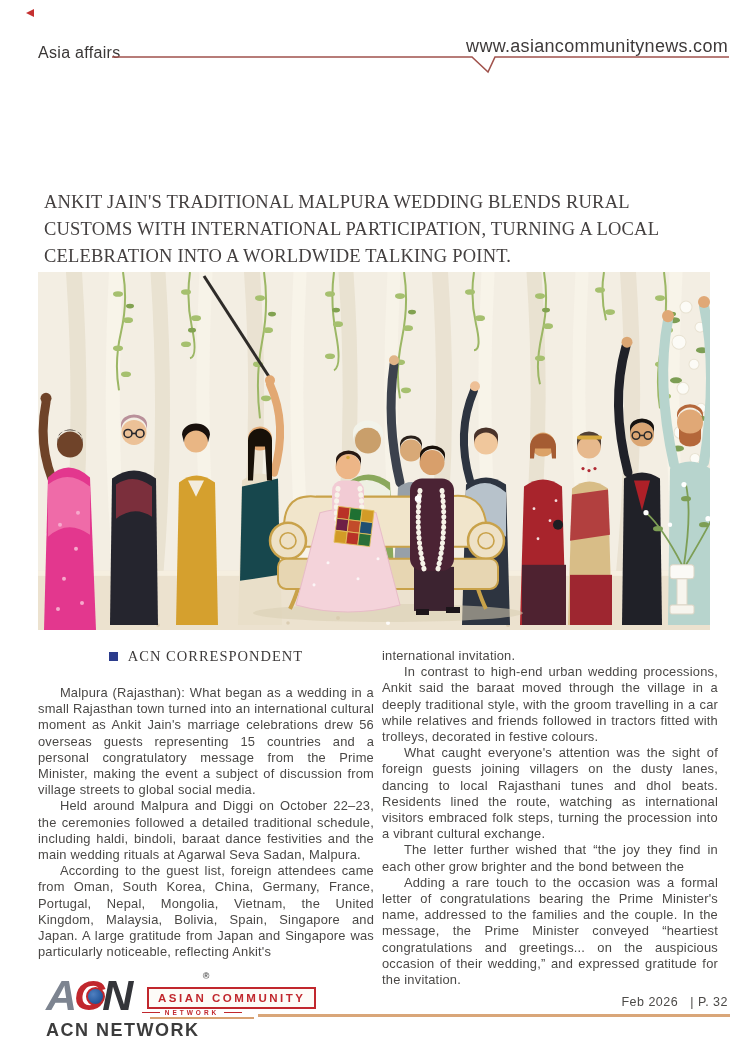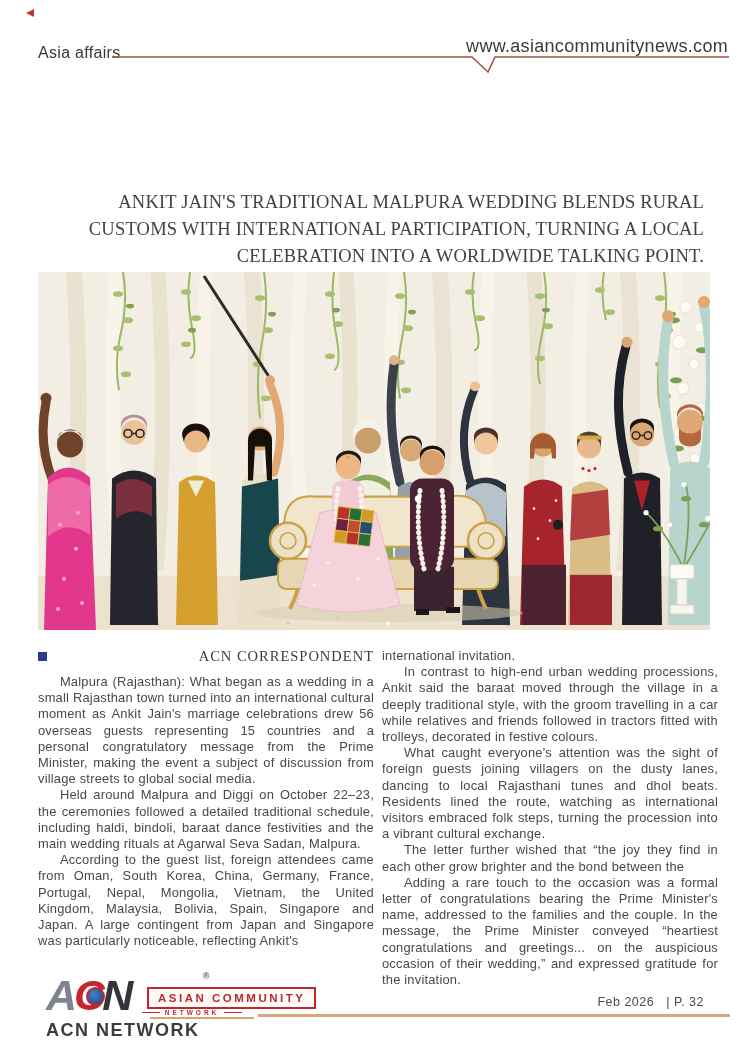--- a/index.html
+++ b/index.html
@@ -9,33 +9,33 @@
   
   .corner-mark{position:absolute;left:25px;top:8px;width:10px;height:10px;}
   .section-label{position:absolute;left:38px;top:44px;font-size:16px;color:#3a3736;letter-spacing:.3px;}
   .header-rule{position:absolute;left:0;top:0;width:748px;height:80px;pointer-events:none;}
   .website{position:absolute;right:20px;top:36px;font-size:18px;color:#3e3a3a;letter-spacing:.3px;}
 
   
   .headline{position:absolute;left:0;top:64px;width:748px;text-align:center;
             font-family:"DejaVu Serif",serif;font-weight:bold;font-size:35px;line-height:38px;
             color:#242021;letter-spacing:-.5px;}
-  .subheadline{position:absolute;left:44px;top:189px;width:660px;text-align:right;
+  .subheadline{position:absolute;left:44px;top:189px;width:660px;text-align:left;
                font-family:"Liberation Serif",serif;font-size:18.5px;line-height:27px;
                color:#444040;letter-spacing:.2px;}
 
   
   .photo{position:absolute;left:38px;top:272px;width:672px;height:358px;overflow:hidden;background:#f3eee3;}
   .photo svg{display:block;width:100%;height:100%;}
 
   
   .col{position:absolute;top:646px;width:336px;}
   .col.left{left:38px;}
   .col.right{left:382px;top:648px;}
-  .byline{display:flex;align-items:center;justify-content:space-between;gap:10px;margin:2px 0 9px 0;
+  .byline{display:flex;align-items:center;justify-content:center;gap:10px;margin:2px 0 20px 0;
           font-family:"Liberation Serif",serif;font-size:14.5px;letter-spacing:1px;color:#3d3a3a;}
   .byline .sq{width:9px;height:9px;background:#2c3c8c;flex:0 0 auto;}
   .col p{margin:0;font-size:12.9px;line-height:16.2px;text-align:justify;letter-spacing:.2px;
          color:#4a4846;text-indent:1.7em;}
   .col p.noindent{text-indent:0;}
 
   
   .logo-block{position:absolute;left:46px;top:974px;}
   .logo-letters{font-weight:bold;font-style:italic;font-size:43px;line-height:1;letter-spacing:-3px;position:relative;}
   .logo-letters .la{color:#7d8490;}
@@ -46,21 +46,21 @@
               background:radial-gradient(circle at 35% 35%, #4f7fc0 0%, #2b5fa3 55%, #18407a 100%);
               border:2px solid #c1272d;}
   .logo-caption{margin-top:3px;font-weight:bold;font-size:18px;letter-spacing:1.5px;color:#3c3c3c;}
   .brand-box{position:absolute;left:128px;top:987px;border:2px solid #c1272d;background:#fdfbf7;
              padding:3px 9px;font-weight:bold;font-size:11.5px;letter-spacing:2.5px;color:#c1272d;margin-left:19px;}
   .brand-network{position:absolute;left:128px;top:1009px;width:128px;display:flex;align-items:center;
                  justify-content:center;gap:5px;color:#c1272d;font-size:6.5px;font-weight:bold;letter-spacing:3px;}
   .brand-network::before,.brand-network::after{content:"";height:1px;background:#c1272d;flex:0 0 18px;}
   .brand-underline{position:absolute;left:150px;top:1017px;width:104px;height:2px;background:#d8a273;}
   .footer-rule{position:absolute;left:258px;top:1014px;width:472px;height:2.5px;background:#d9a679;}
-  .page-info{position:absolute;right:44px;top:995px;font-size:12.5px;color:#4c4a48;letter-spacing:.5px;}
+  .page-info{position:absolute;right:20px;top:995px;font-size:12.5px;color:#4c4a48;letter-spacing:.5px;}
   .page-info .sep-gap{display:inline-block;width:12px;}
 </style>
 </head>
 <body>
 
 <div class="page">
 
   <svg class="corner-mark" viewBox="0 0 10 10">
     <path d="M1 5 L9 1 L9 9 Z" fill="#c53030"></path>
   </svg>
@@ -371,21 +371,21 @@
     </svg>
   </div>
 
   <div class="col left">
     <div class="byline">
       <span class="sq"></span>
       <span>ACN CORRESPONDENT</span>
     </div>
     <p>Malpura (Rajasthan): What began as a wedding in a small Rajasthan town turned into an international cultural moment as Ankit Jain's marriage celebrations drew 56 overseas guests representing 15 countries and a personal congratulatory message from the Prime Minister, making the event a subject of discussion from village streets to global social media.</p>
     <p>Held around Malpura and Diggi on October 22–23, the ceremonies followed a detailed traditional schedule, including haldi, bindoli, baraat dance festivities and the main wedding rituals at Agarwal Seva Sadan, Malpura.</p>
-    <p>According to the guest list, foreign attendees came from Oman, South Korea, China, Germany, France, Portugal, Nepal, Mongolia, Vietnam, the United Kingdom, Malaysia, Bolivia, Spain, Singapore and Japan. A large contingent from Japan and Singapore was particularly noticeable, reflecting Ankit's</p>
+    <p>According to the guest list, foreign attendees came from Oman, South Korea, China, Germany, France, Portugal, Nepal, Mongolia, Vietnam, the United Kingdom, Malaysia, Bolivia, Spain, Singapore and Japan. A large gratitude from Japan and Singapore was particularly noticeable, reflecting Ankit's</p>
   </div>
 
   <div class="col right">
     <p class="noindent">international invitation.</p>
     <p>In contrast to high-end urban wedding processions, Ankit said the baraat moved through the village in a deeply traditional style, with the groom travelling in a car while relatives and friends followed in tractors fitted with trolleys, decorated in festive colours.</p>
     <p>What caught everyone's attention was the sight of foreign guests joining villagers on the dusty lanes, dancing to local Rajasthani tunes and dhol beats. Residents lined the route, watching as international visitors embraced folk steps, turning the procession into a vibrant cultural exchange.</p>
     <p>The letter further wished that “the joy they find in each other grow brighter and the bond between the</p>
     <p>Adding a rare touch to the occasion was a formal letter of congratulations bearing the Prime Minister's name, addressed to the families and the couple. In the message, the Prime Minister conveyed “heartiest congratulations and greetings... on the auspicious occasion of their wedding,” and expressed gratitude for the invitation.</p>
   </div>
 

